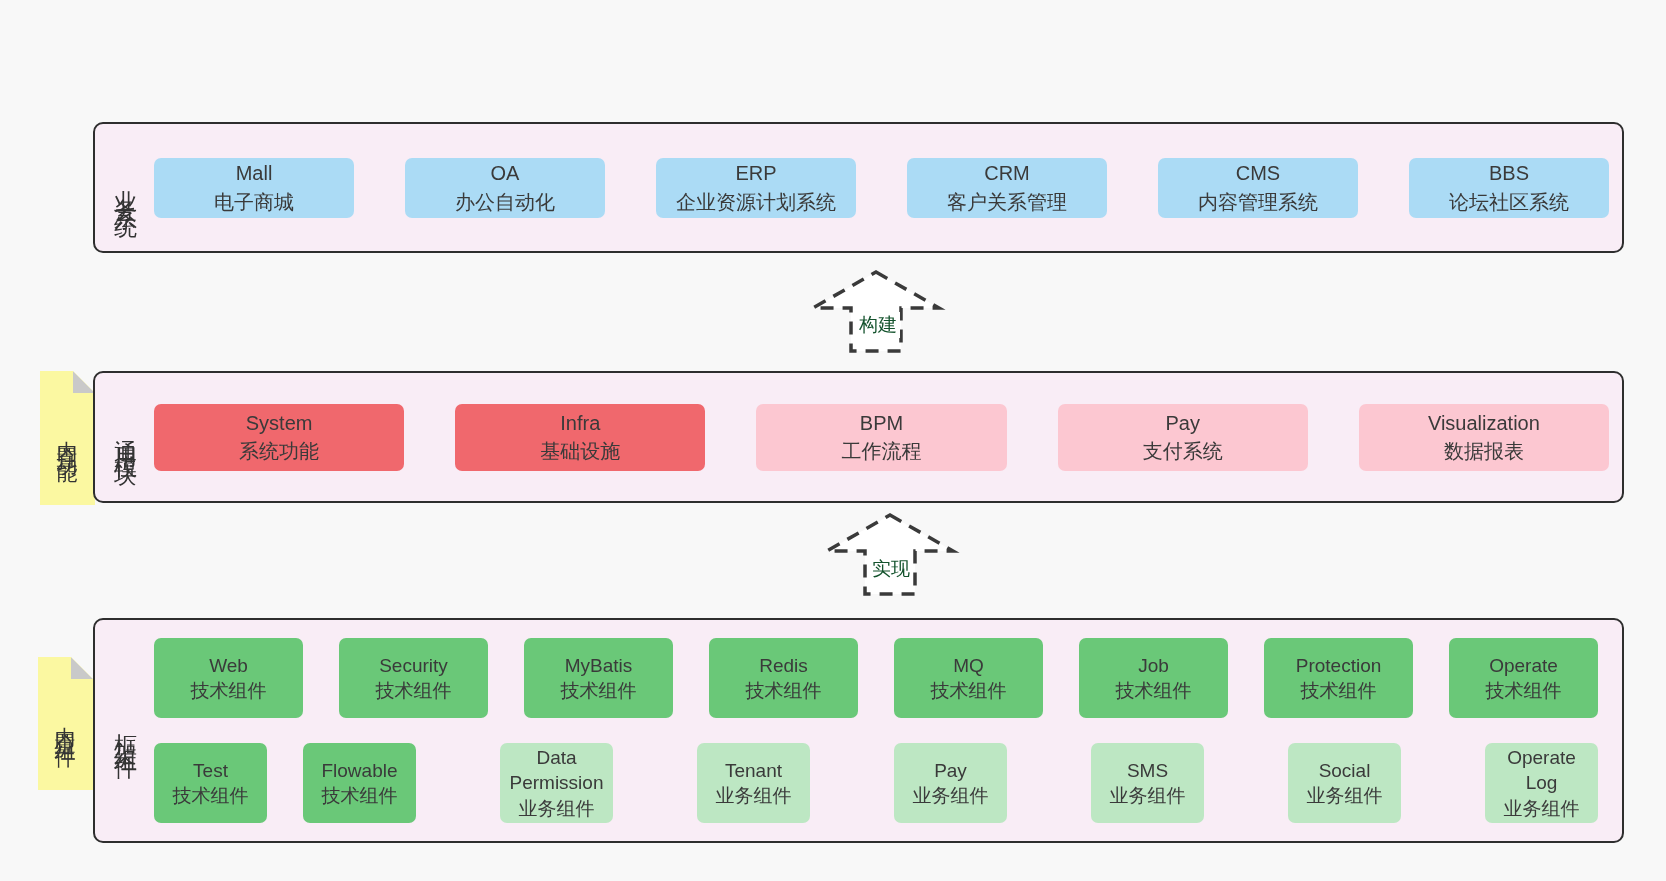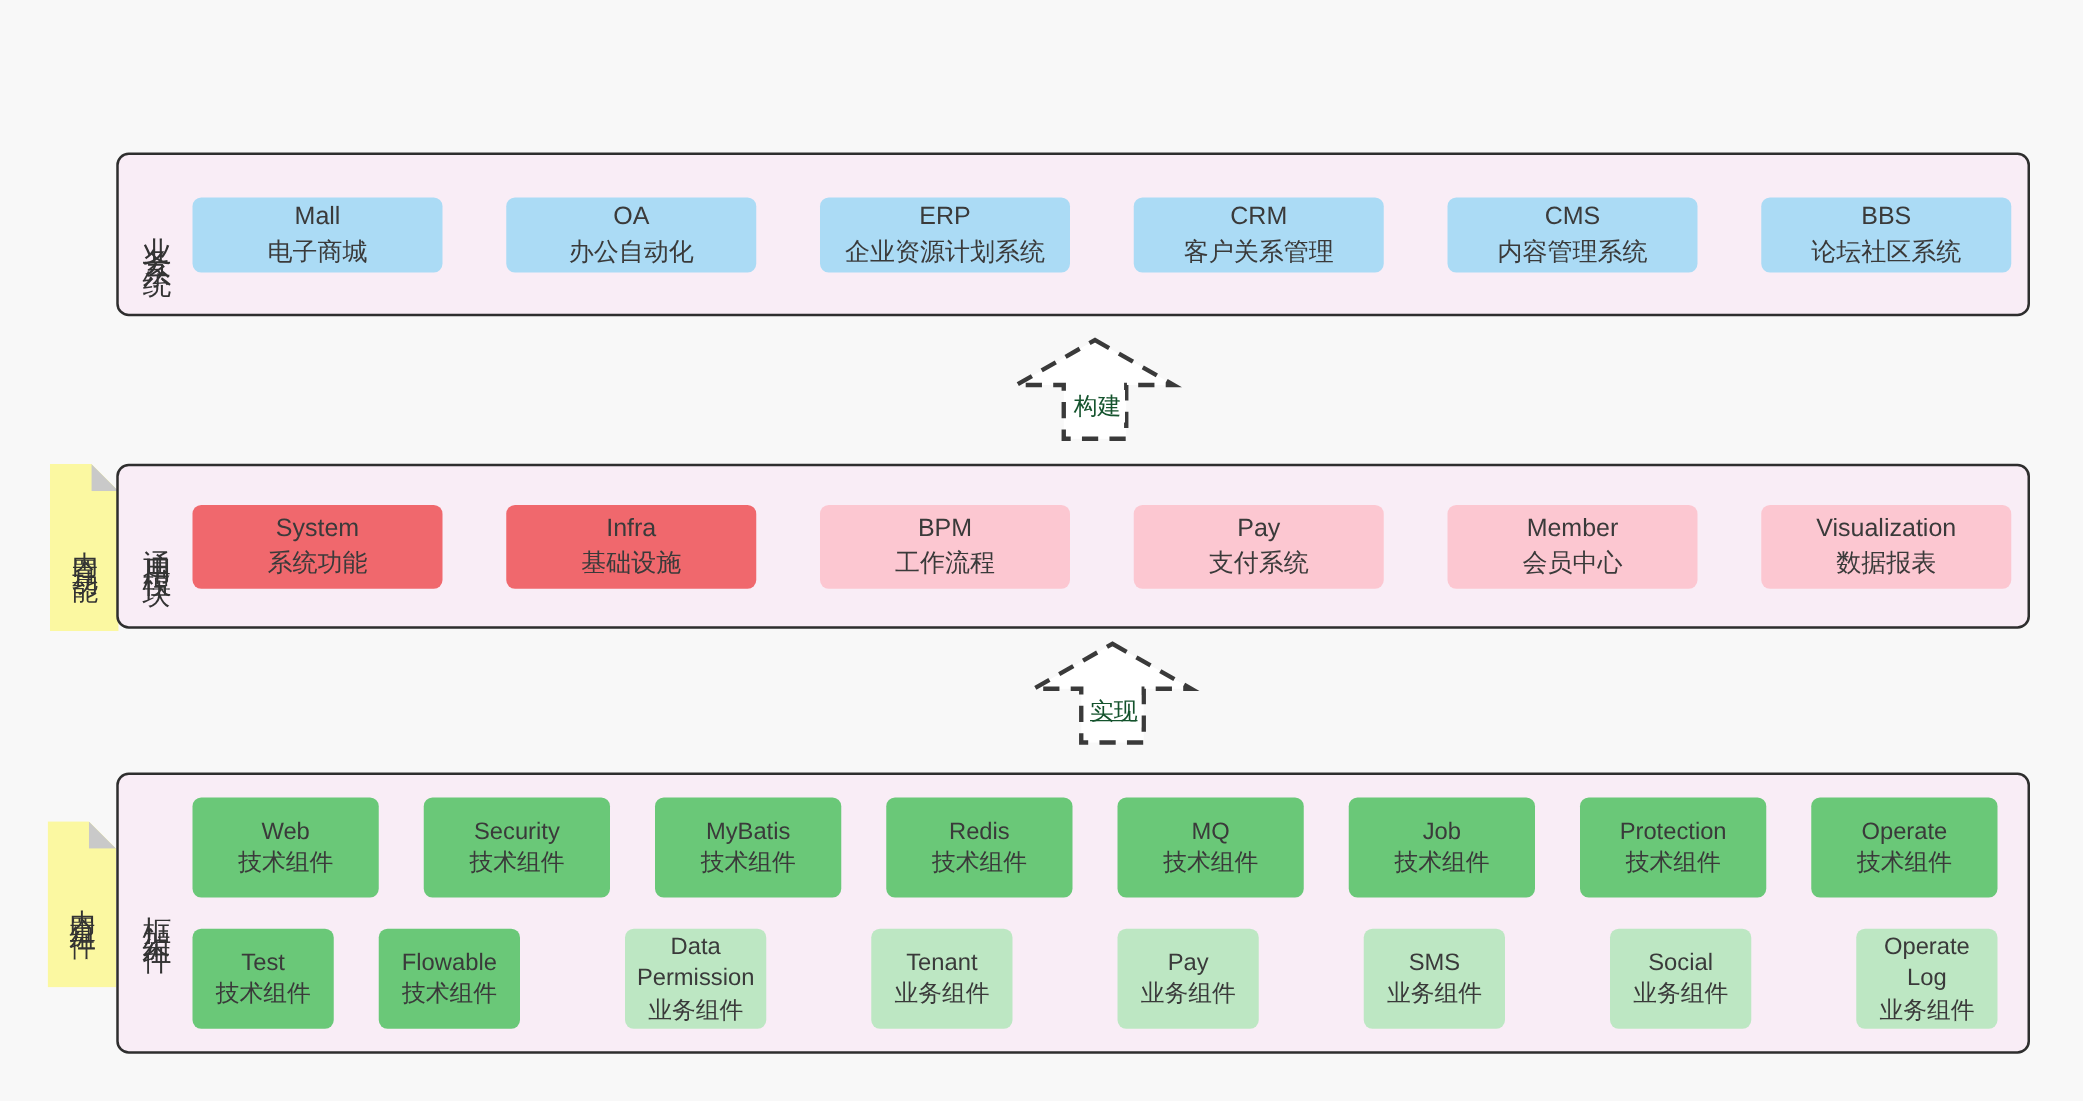--- a/index.html
+++ b/index.html
@@ -63,21 +63,21 @@
   
   .arrow{position:absolute;z-index:0;}
   #arrow-build{left:800px;top:263px;}
   #arrow-implement{left:815px;top:506px;}
   .arrow polygon{fill:#ffffff;stroke:#3a3a3a;stroke-width:3.5;stroke-dasharray:13 9;}
   .arrow-label{
     position:absolute;z-index:3;transform:translateX(-50%);
     background:#ffffff;padding:0 3px;font-size:19px;color:#14532d;white-space:nowrap;
   }
   #label-build{left:878px;top:312px;}
-  #label-implement{left:891px;top:556px;text-decoration:underline;}
+  #label-implement{left:891px;top:556px;}
 </style>
 </head>
 <body>
 
 <div class="band" id="band-business">
   <span class="vlabel">业务系统</span>
   <div class="box-row">
     <div class="box blue">
       <div>Mall</div>
       <div>电子商城</div>
@@ -126,24 +126,20 @@
     </div>
     <div class="box pink">
       <div>BPM</div>
       <div>工作流程</div>
     </div>
     <div class="box pink">
       <div>Pay</div>
       <div>支付系统</div>
     </div>
     <div class="box pink">
-      <div>Member</div>
-      <div>会员中心</div>
-    </div>
-    <div class="box pink">
       <div>Visualization</div>
       <div>数据报表</div>
     </div>
   </div>
 </div>
 
 <svg class="arrow" id="arrow-implement" width="160" height="95">
   <polygon points="75,9 138,45 100,45 100,88 50,88 50,45 12,45"></polygon>
 </svg>
 <span class="arrow-label" id="label-implement">实现</span>

